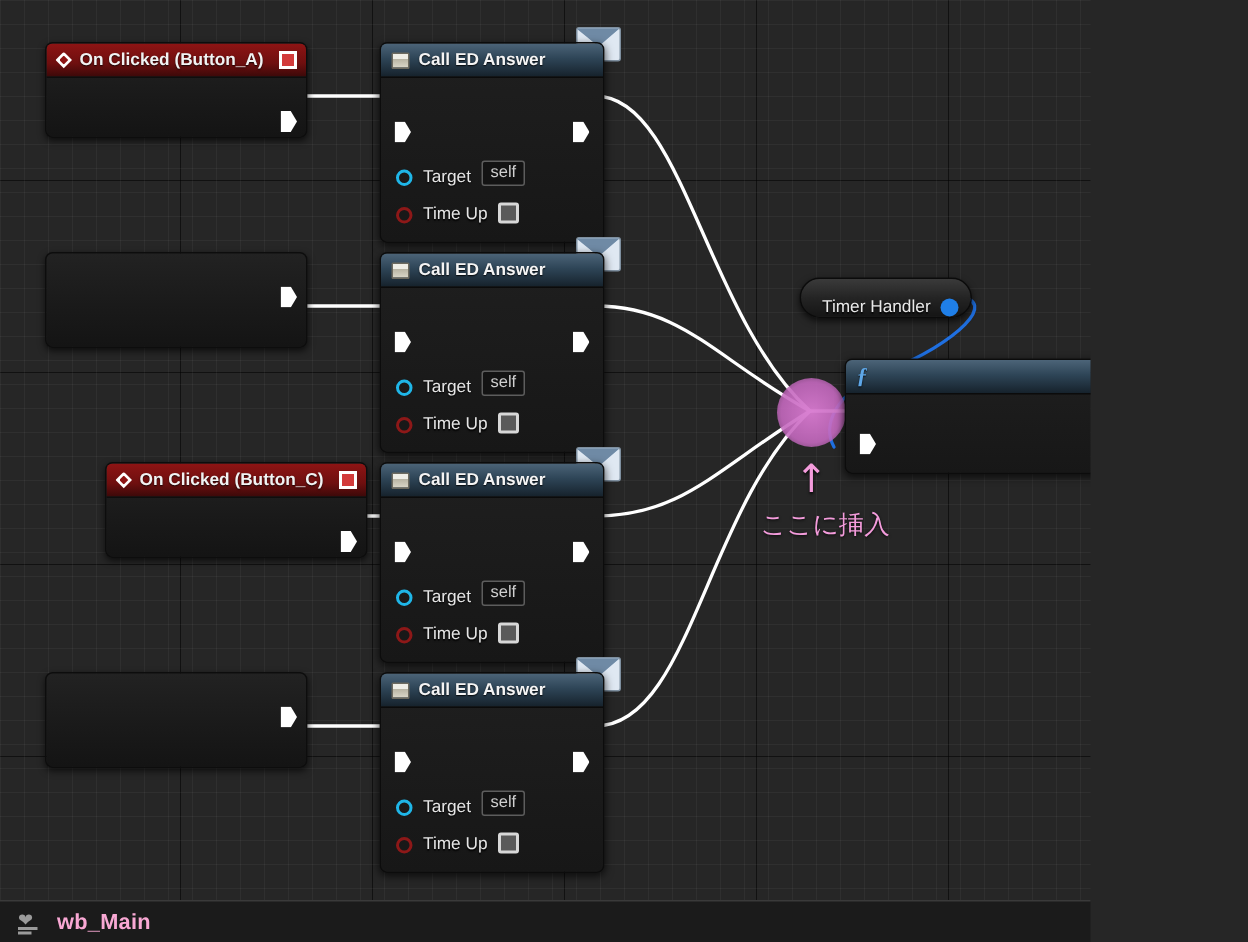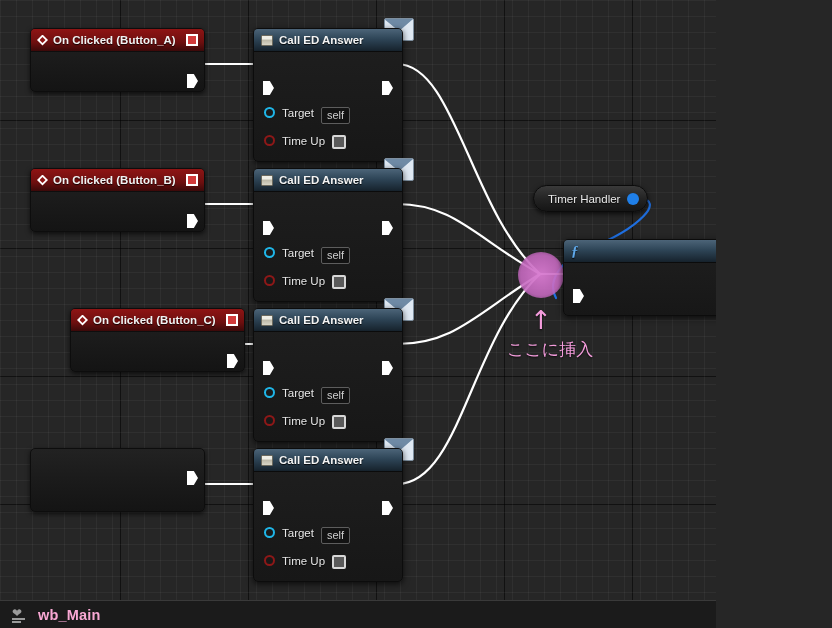--- a/index.html
+++ b/index.html
@@ -3,21 +3,21 @@
 <meta charset="utf-8">
 <style>
   html,body{margin:0;padding:0;}
   body{
     width:832px;height:628px;overflow:hidden;
     background:#262626;
     font-family:"Liberation Sans", sans-serif;
     -webkit-font-smoothing:antialiased;
   }
 
-  #app{position:relative;width:716px;height:628px;overflow:hidden;}
+  #app{position:relative;width:716px;height:628px;overflow:hidden;padding-left:11px;}
 
   
   #graph{
     position:absolute;left:0;top:0;width:832px;height:600px;overflow:hidden;
     background-color:#262626;
     background-image:
       linear-gradient(to right, rgba(255,255,255,.045) 1px, transparent 1px),
       linear-gradient(to bottom, rgba(255,255,255,.045) 1px, transparent 1px),
       linear-gradient(to right, rgba(0,0,0,.55) 1px, transparent 1px),
       linear-gradient(to bottom, rgba(0,0,0,.55) 1px, transparent 1px);
@@ -104,21 +104,21 @@
     width:12px;height:11px;flex:0 0 12px;border-radius:1px;
     background:linear-gradient(180deg,#efeee6 0%,#efeee6 38%,#b9b5a4 40%,#d9d6c8 100%);
     border:1px solid #6d6a5e;box-sizing:border-box;
   }
   .fx-icon{
     flex:0 0 13px;font-family:"Liberation Serif",serif;font-style:italic;
     font-weight:bold;font-size:15px;color:#5ea7e8;line-height:1;
     text-shadow:0 1px 1px rgba(0,0,0,.9);
   }
 
-  .row{display:flex;align-items:flex-start;position:relative;}
+  .row{display:flex;align-items:flex-end;position:relative;}
   .row .lbl{font-size:11.5px;color:#e6e6e6;text-shadow:0 1px 1px rgba(0,0,0,.9);}
 
   
   .pin-circle{
     width:11px;height:11px;border-radius:50%;box-sizing:border-box;
   }
   .pin-obj{border:2.6px solid #1fb6e8;background:transparent;}
   .pin-bool{border:2.6px solid #8d1818;background:transparent;}
   .pin-struct{
     width:11px;height:11px;background:#1f6fe0;
@@ -146,21 +146,21 @@
     clip-path:polygon(0 0,100% 0,50% 100%);
   }
   .envelope::after{
     content:"";position:absolute;left:-1px;top:-1px;width:30px;height:14px;
     background:#6f8aa5;
     clip-path:polygon(0 0,100% 0,50% 92%,0 6%);
   }
 
   
   .var-node{
-    height:27px;border-radius:14px;display:flex;align-items:center;
+    height:27px;border-radius:14px;display:flex;align-items:flex-end;
     padding:0 8px 0 14px;gap:7px;
     background:linear-gradient(180deg,#3a3a3a 0%,#242424 50%,#151515 100%);
     border:1px solid #0b0b0b;box-shadow:0 2px 5px rgba(0,0,0,.7);
   }
   .var-node .txt{
     font-size:11.5px;color:#e9e9e9;font-weight:normal;
     text-shadow:0 1px 1px rgba(0,0,0,.9);white-space:nowrap;
   }
 
   
@@ -236,25 +236,20 @@
         <span class="diamond-icon"></span>
         <span class="txt">On Clicked (Button_A)</span>
         <span class="delegate-box"></span>
       </div>
       <div class="ev-body">
         <span class="exec-pin" style="position:absolute;right:6px;top:22px;"></span>
       </div>
     </div>
 
     <div class="node ev-node" style="left:30px;top:168px;">
-      <div class="ev-title">
-        <span class="diamond-icon"></span>
-        <span class="txt">On Clicked (Button_B)</span>
-        <span class="delegate-box"></span>
-      </div>
       <div class="ev-body">
         <span class="exec-pin" style="position:absolute;right:6px;top:22px;"></span>
       </div>
     </div>
 
     <div class="node ev-node" style="left:30px;top:308px;margin-left:40px;">
       <div class="ev-title">
         <span class="diamond-icon"></span>
         <span class="txt">On Clicked (Button_C)</span>
         <span class="delegate-box"></span>

